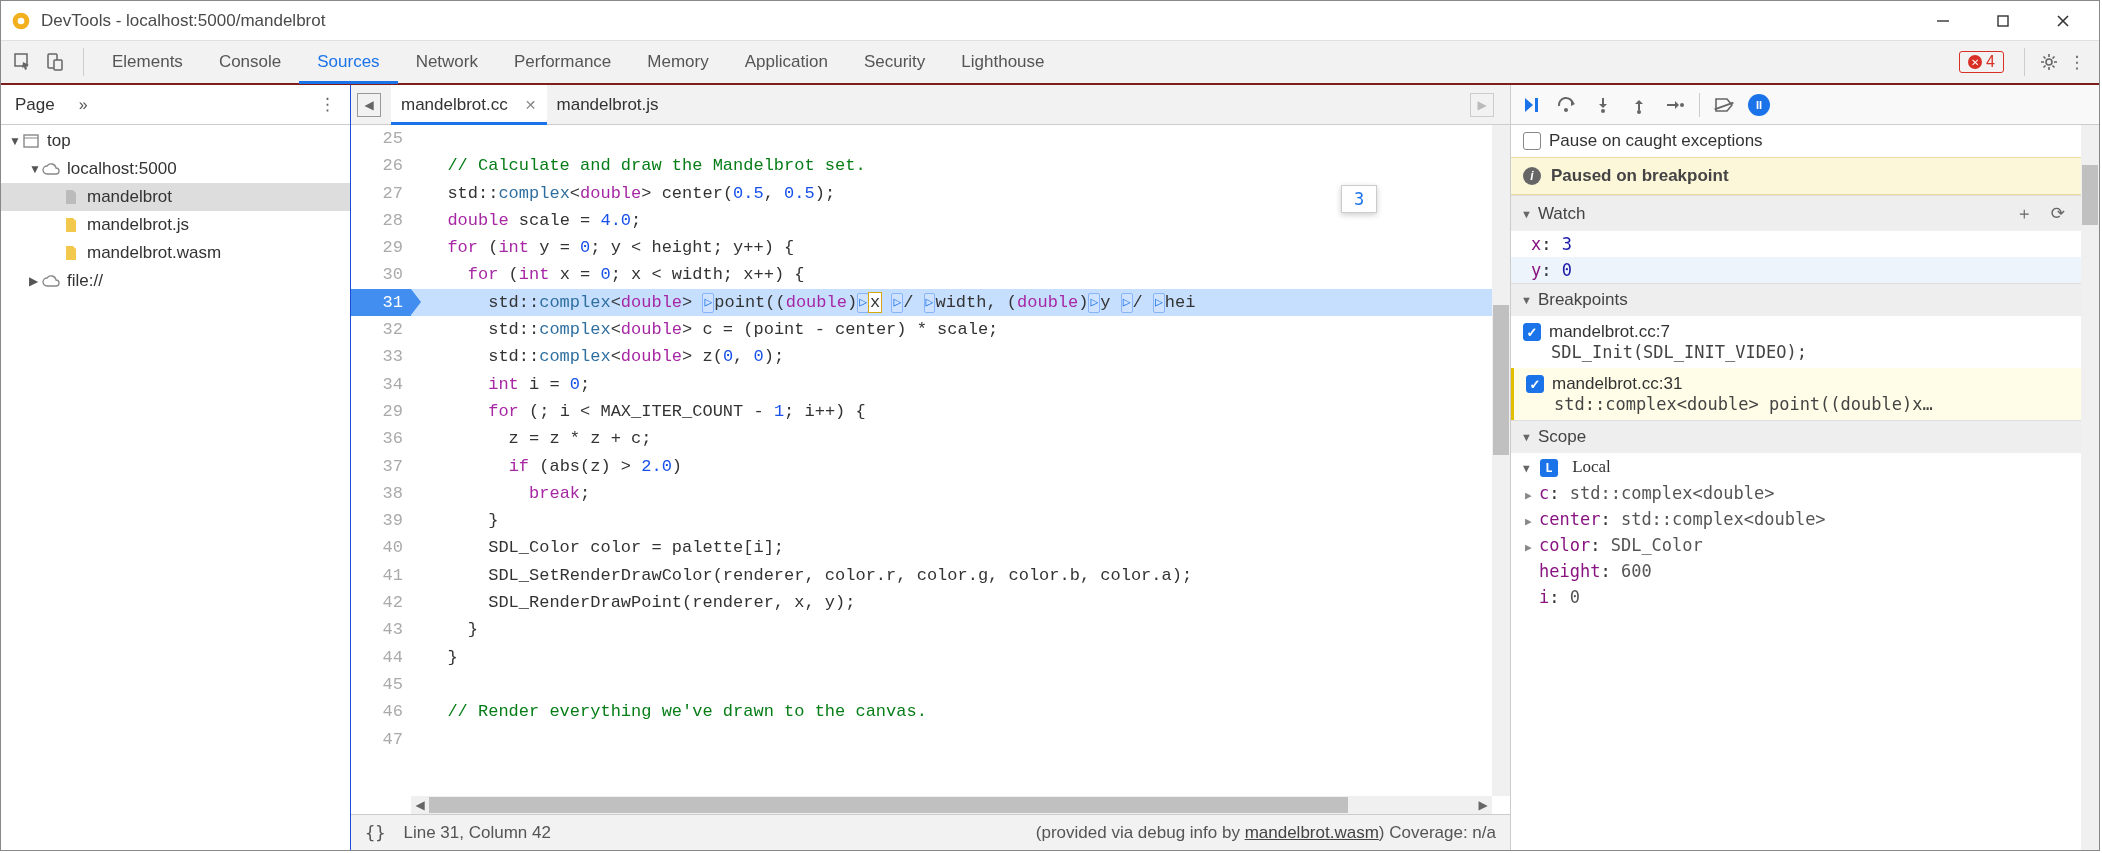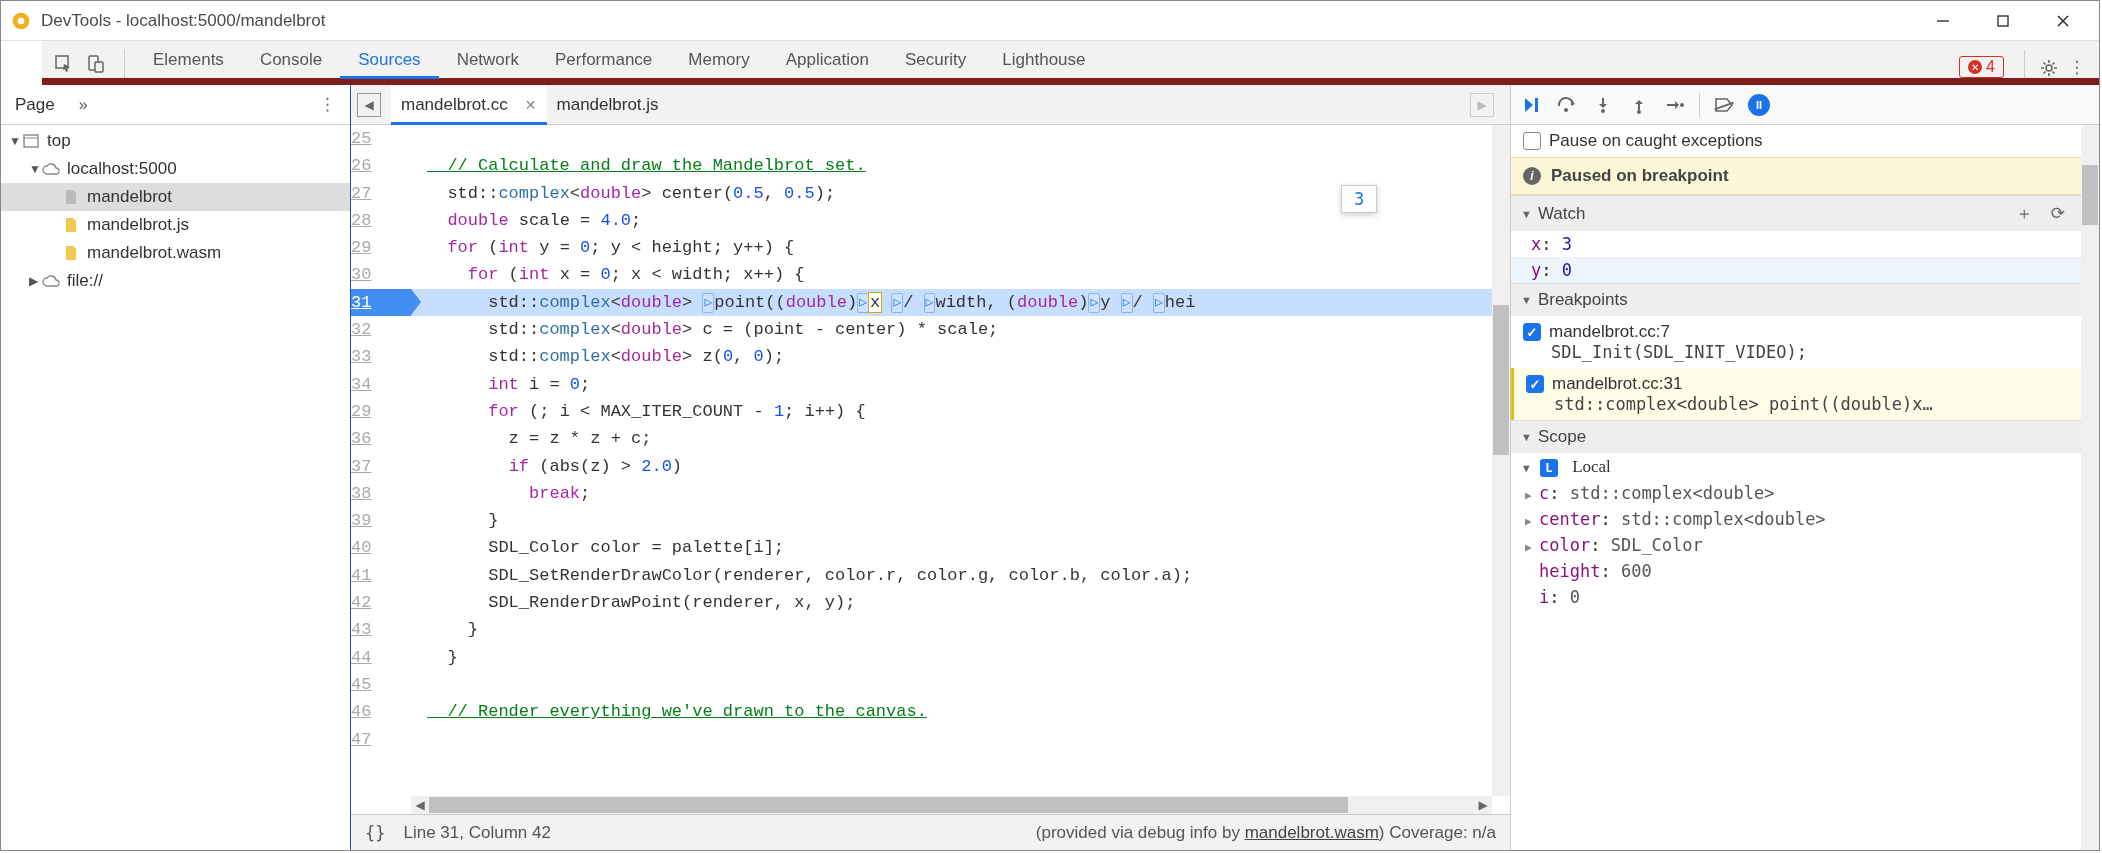--- a/index.html
+++ b/index.html
@@ -6,21 +6,21 @@
 body { font-family: "Segoe UI", Arial, sans-serif; font-size: 17px; color: #333; background: #fff; overflow: hidden; }
 .window { border: 1px solid #888; width: 2100px; height: 851px; display: flex; flex-direction: column; }
 
 .titlebar { height: 40px; background: #fff; display: flex; align-items: center; padding: 0 6px; border-bottom: 1px solid #e0e0e0; }
 .tb-icon { width: 20px; height: 20px; margin: 0 10px 0 4px; }
 .tb-title { flex: 1; color: #4a4a4a; font-size: 17px; }
 .tb-btns { display: flex; gap: 0; }
 .tb-btn { width: 60px; height: 38px; display: flex; align-items: center; justify-content: center; color: #333; }
 .tb-btn svg { width: 14px; height: 14px; }
 
-.toolbar { height: 44px; background: #f2f2f2; border-bottom: 7px solid #7f1d1d; display: flex; align-items: flex-end; padding: 0 8px; margin-left: 41px; }
+.toolbar { height: 44px; background: #f2f2f2; border-bottom: 2px solid #7f1d1d; display: flex; align-items: center; padding: 0 8px; }
 .tool-icon { width: 28px; height: 28px; display: flex; align-items: center; justify-content: center; color: #5a5a5a; margin-right: 4px; }
 .tool-sep { width: 1px; height: 28px; background: #ccc; margin: 0 10px; }
 .tabs { display: flex; gap: 0; flex: 1; height: 100%; align-items: center; }
 .tab { padding: 0 18px; height: 100%; display: flex; align-items: center; color: #555; cursor: pointer; position: relative; }
 .tab.active { color: #1a73e8; }
 .tab.active::after { content: ""; position: absolute; left: 0; right: 0; bottom: -1px; height: 3px; background: #1a73e8; }
 .error-badge { border: 1px solid #d93025; border-radius: 3px; padding: 1px 8px; display: flex; align-items: center; gap: 4px; color: #d93025; font-size: 16px; margin-right: 10px; }
 .error-badge .dot { width: 14px; height: 14px; border-radius: 50%; background: #d93025; color: #fff; font-size: 10px; display: flex; align-items: center; justify-content: center; }
 .gear, .kebab { color: #666; width: 28px; display: flex; justify-content: center; }
 
@@ -43,27 +43,27 @@
 .navbox { width: 24px; height: 24px; border: 1px solid #999; display: flex; align-items: center; justify-content: center; color: #666; font-size: 12px; margin-right: 10px; }
 .filetab { padding: 0 10px; height: 100%; display: flex; align-items: center; gap: 17px; color: #333; position: relative; text-align: center; }
 .filetab.active { background: #fff; }
 .filetab.active::after { content: ""; position: absolute; left: 0; right: 0; bottom: -1px; height: 3px; background: #1a73e8; }
 .filetab .x { color: #888; font-size: 14px; }
 .ft-sp { flex: 1; }
 
 .code-wrap { flex: 1; position: relative; overflow: hidden; }
 .codearea { font-family: Consolas, "Courier New", monospace; font-size: 17px; line-height: 27.3px; position: absolute; inset: 0; }
 .lnrow { display: flex; }
-.gutter { width: 60px; padding-right: 8px; color: #aaa; user-select: none; background: #fff; flex-shrink: 0; text-decoration: underline; }
+.gutter { width: 60px; text-align: right; padding-right: 8px; color: #aaa; user-select: none; background: #fff; flex-shrink: 0; }
 .lnrow.bp .gutter { background: #428ef0; color: #fff; position: relative; }
 .lnrow.bp .gutter::after { content: ""; position: absolute; right: -10px; top: 0; width: 0; height: 0; border-top: 13.6px solid transparent; border-bottom: 13.6px solid transparent; border-left: 10px solid #428ef0; }
 .linec { white-space: pre; padding-left: 16px; flex: 1; min-width: 0; overflow: hidden; }
 .lnrow.hl { background: #f97316; }
 .lnrow.hl .linec { background: #c7dfff; }
-.c-com { color: #067d17; text-decoration: underline; }
+.c-com { color: #067d17; }
 .c-kw { color: #a626a4; }
 .c-num { color: #1750eb; }
 .c-name { color: #2f6f9f; }
 .stepmark { display: inline-block; background: #cfe2ff; border: 1px solid #8ab4f8; color: #1a73e8; border-radius: 2px; padding: 0 1px; font-size: 13px; line-height: 18px; vertical-align: 1px; }
 .cursor-hl { background: #fff; outline: 1px solid #d7a80b; padding: 0 1px; }
 .tooltip-val { position: absolute; top: 60px; left: 990px; background: #fff; border: 1px solid #ccc; box-shadow: 0 2px 6px rgba(0,0,0,.2); padding: 3px 12px; color: #1a73e8; font-family: Consolas, monospace; }
 .hscroll { position: absolute; bottom: 0; left: 60px; right: 18px; height: 18px; background: #f0f0f0; display: flex; align-items: center; }
 .hthumb { background: #c0c0c0; height: 16px; }
 .harrow { width: 18px; text-align: center; color: #666; font-size: 12px; }
 .vscroll { position: absolute; top: 0; bottom: 18px; right: 0; width: 18px; background: #f0f0f0; }

